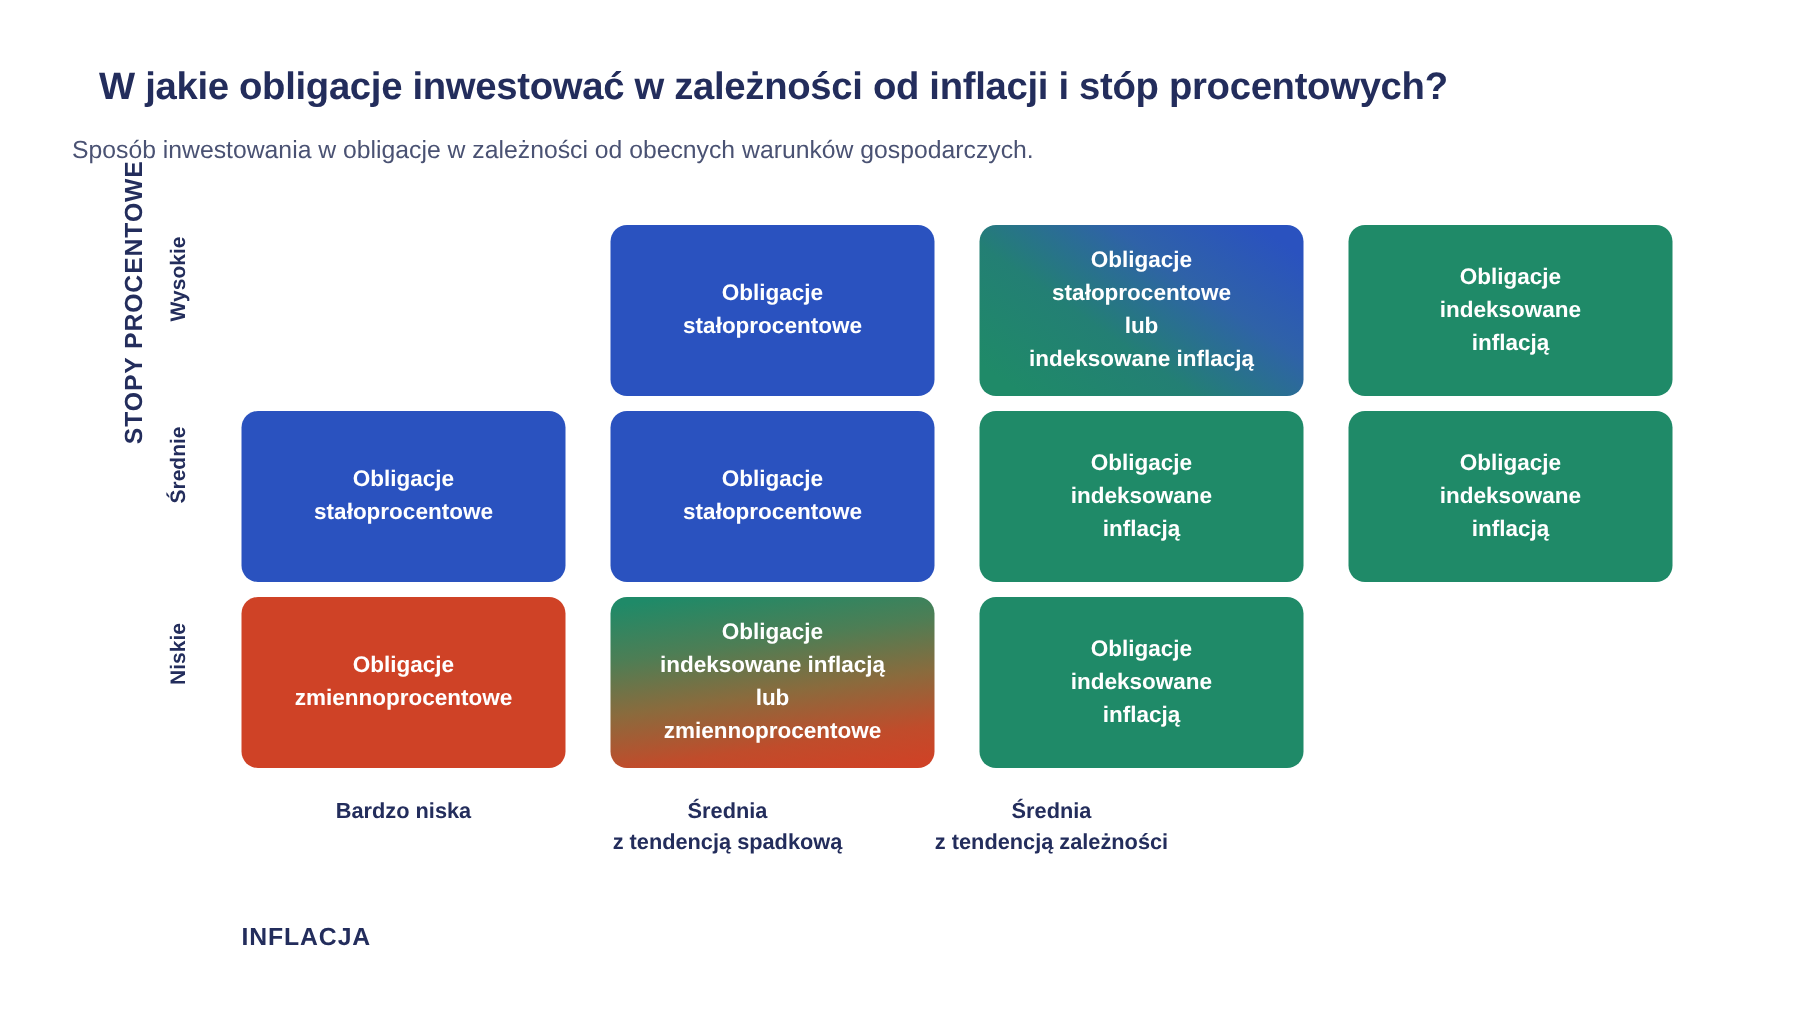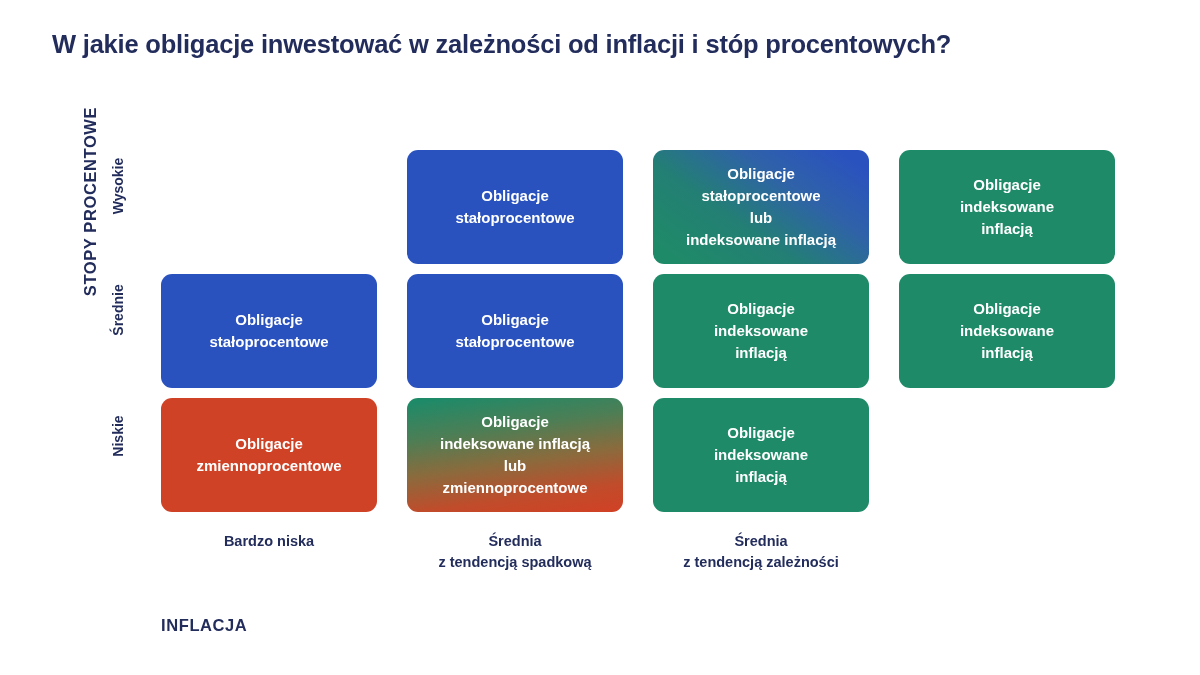--- a/index.html
+++ b/index.html
@@ -23,21 +23,21 @@
     left: 48px;
     top: 26px;
     width: 1110px;
   }
   .title {
     font-size: 25.5px;
     font-weight: bold;
     letter-spacing: -0.2px;
     color: #232d5c;
     line-height: 1.15;
-    margin: 4px;
+    margin: 18px;
     white-space: nowrap;
   }
   .subtitle {
     font-size: 16.5px;
     font-weight: normal;
     color: #4a5273;
     line-height: 1.2;
     margin: 10px 0 0 0;
     white-space: nowrap;
   }
@@ -123,21 +123,20 @@
   .c-green-red  { background: linear-gradient(172deg, #1f8a68 4%, #4d7e55 30%, #8a6b3d 55%, #c04c2b 80%, #cf4226 97%); }
 
   
   .x-ticks {
     position: absolute;
     left: 161px;
     top: 531px;
     width: 955px;
     display: grid;
     grid-template-columns: repeat(4, 216px);
-    column-gap: 30px;
   }
   .x-tick {
     text-align: center;
     font-size: 14.5px;
     font-weight: bold;
     color: #232d5c;
     line-height: 1.42;
   }
 
   
@@ -150,20 +149,21 @@
     font-weight: bold;
     letter-spacing: 0.6px;
     color: #232d5c;
   }
 </style>
 </head>
 <body>
 
 <div class="header">
   <h1 class="title">W jakie obligacje inwestować w zależności od inflacji i stóp procentowych?</h1>
+  <p class="subtitle">Sposób inwestowania w obligacje w zależności od obecnych warunków gospodarczych.</p>
 </div>
 
 <div class="chart">
 
   <div class="y-axis-title">STOPY PROCENTOWE</div>
 
   <div class="y-tick r0">Wysokie</div>
   <div class="y-tick r1">Średnie</div>
   <div class="y-tick r2">Niskie</div>
 

